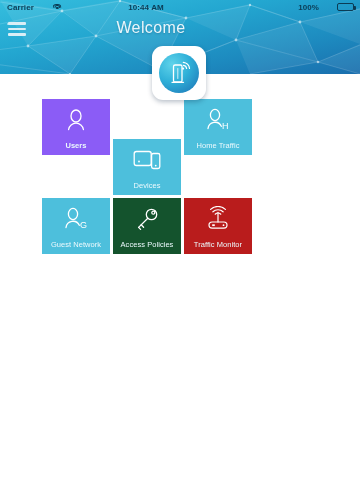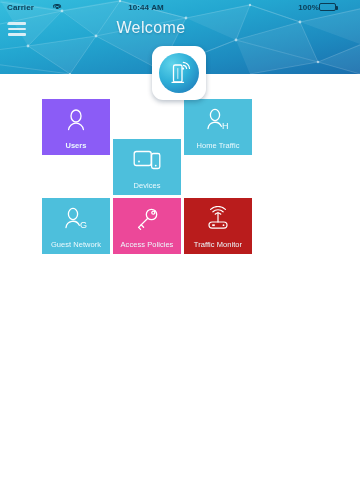--- a/index.html
+++ b/index.html
@@ -12,21 +12,21 @@
   }
 
   
   .statusbar{
     position:absolute; top:0; left:0; width:360px; height:14px;
     display:flex; align-items:center; z-index:40;
     color:#0b3c55; font-size:8px; font-weight:bold; letter-spacing:.1px;
   }
   .sb-left{ position:absolute; left:7px; display:flex; align-items:center; gap:19px; }
   .sb-center{ position:absolute; left:0; width:292px; text-align:center; }
-  .sb-right{ position:absolute; right:24px; display:flex; align-items:center; gap:0; }
+  .sb-right{ position:absolute; right:6px; display:flex; align-items:center; gap:18px; }
   .wifi-ico{ display:inline-block; width:9px; height:7px; position:relative; }
   .wifi-ico i{ position:absolute; display:block; border:1.1px solid #0b3c55; border-bottom:none;
                border-radius:50% 50% 0 0 / 100% 100% 0 0; left:50%; transform:translateX(-50%); }
   .wifi-ico i:nth-child(1){ width:9px; height:4.5px; top:0; }
   .wifi-ico i:nth-child(2){ width:5.5px; height:3px; top:1.8px; }
   .wifi-ico i:nth-child(3){ width:2.4px; height:2.4px; top:3.6px; background:#0b3c55; border-radius:50%; border:none; }
   .batt{ width:17px; height:8px; border:1px solid #0b3c55; border-radius:2px; position:relative; padding:1px; }
   .batt::after{ content:""; position:absolute; right:-2.6px; top:2px; width:1.6px; height:3.5px;
                 background:#0b3c55; border-radius:0 1px 1px 0; }
   .batt .fill{ width:100%; height:100%; background:#0b3c55; border-radius:.5px; }
@@ -219,21 +219,21 @@
         <g fill="none" stroke="#fff" stroke-width="1.3" stroke-linecap="round">
           <ellipse cx="12" cy="8" rx="4.6" ry="5.6"></ellipse>
           <path d="M5 21.5 a7 7 0 0 1 13.3 -2.2"></path>
         </g>
         <text x="19" y="22" font-family="Liberation Sans, sans-serif" font-size="9" fill="#fff">G</text>
       </svg>
     </div>
     <div class="lbl">Guest Network</div>
   </div>
 
-  <div class="tile" style="background: #ec4899;">
+  <div class="tile" style="background: #14532d;">
     <div class="ico">
       <svg width="27" height="27" viewBox="0 0 27 27">
         <g fill="none" stroke="#fff" stroke-width="1.3" stroke-linecap="round" stroke-linejoin="round">
           <circle cx="17.5" cy="8.5" r="5.2"></circle>
           <circle cx="19.3" cy="6.7" r="1.5"></circle>
           <path d="M13.8 12.2 L4.6 21.4"></path>
           <path d="M7.2 18.8 L9.6 21.2"></path>
           <path d="M4.6 21.4 L6.6 23.4"></path>
         </g>
       </svg>

